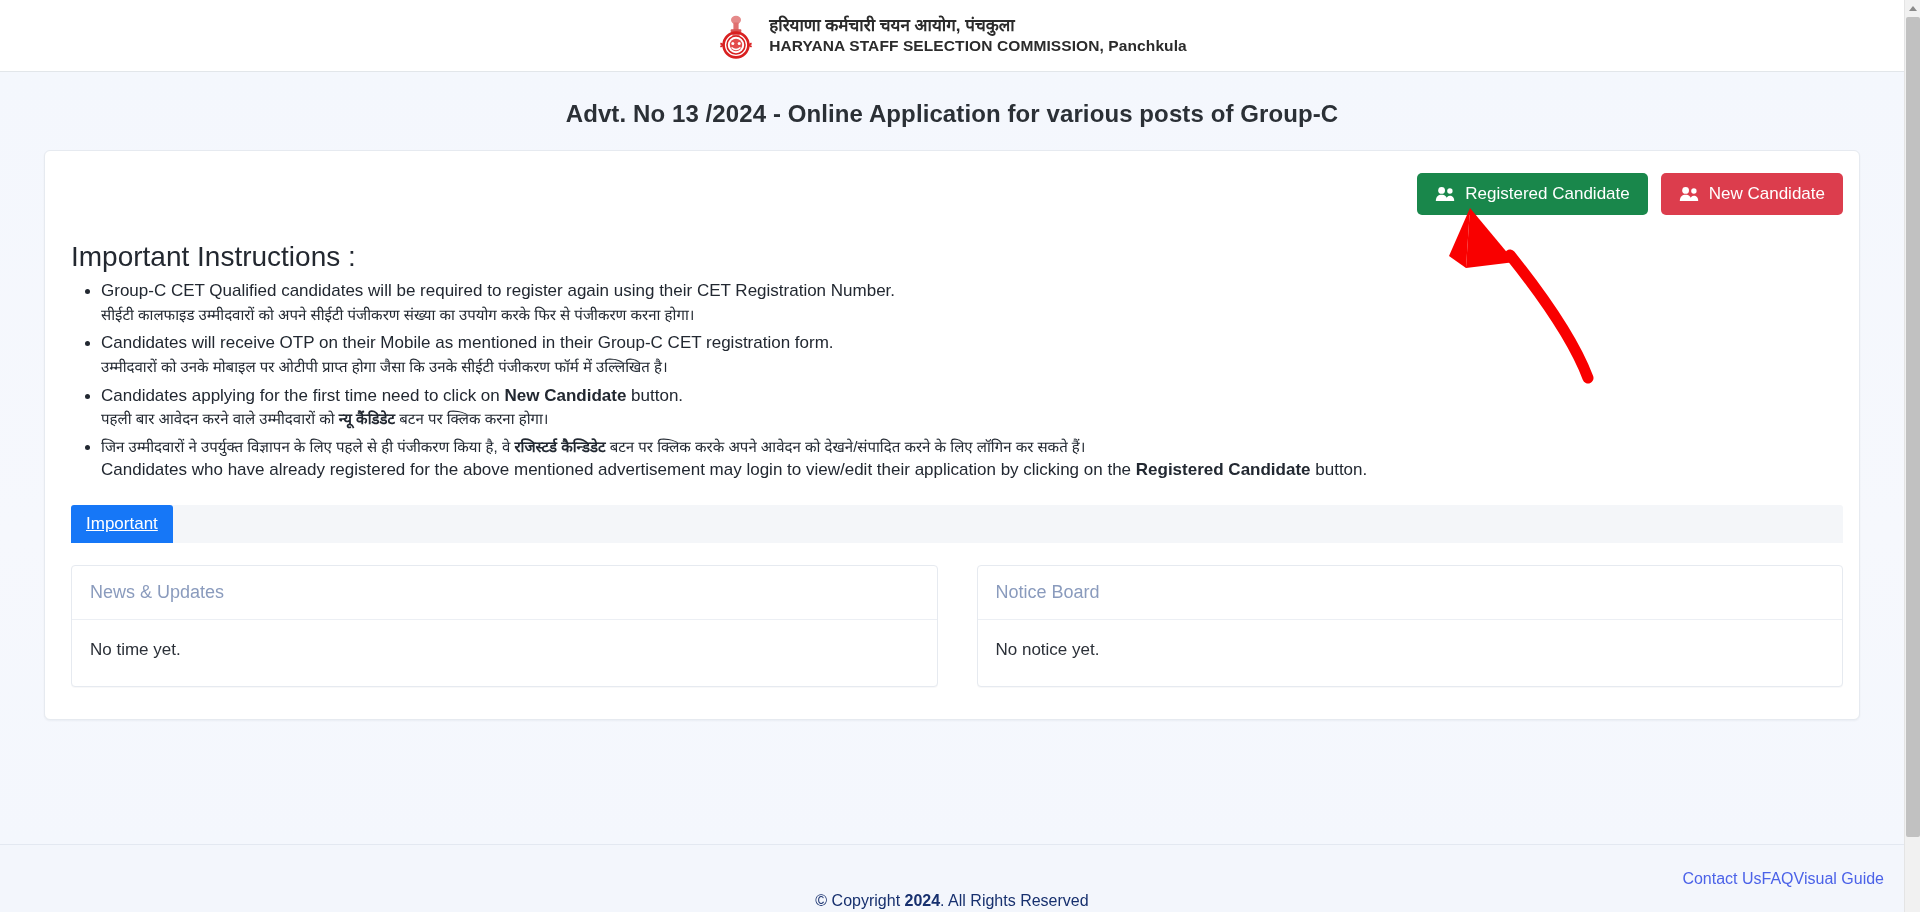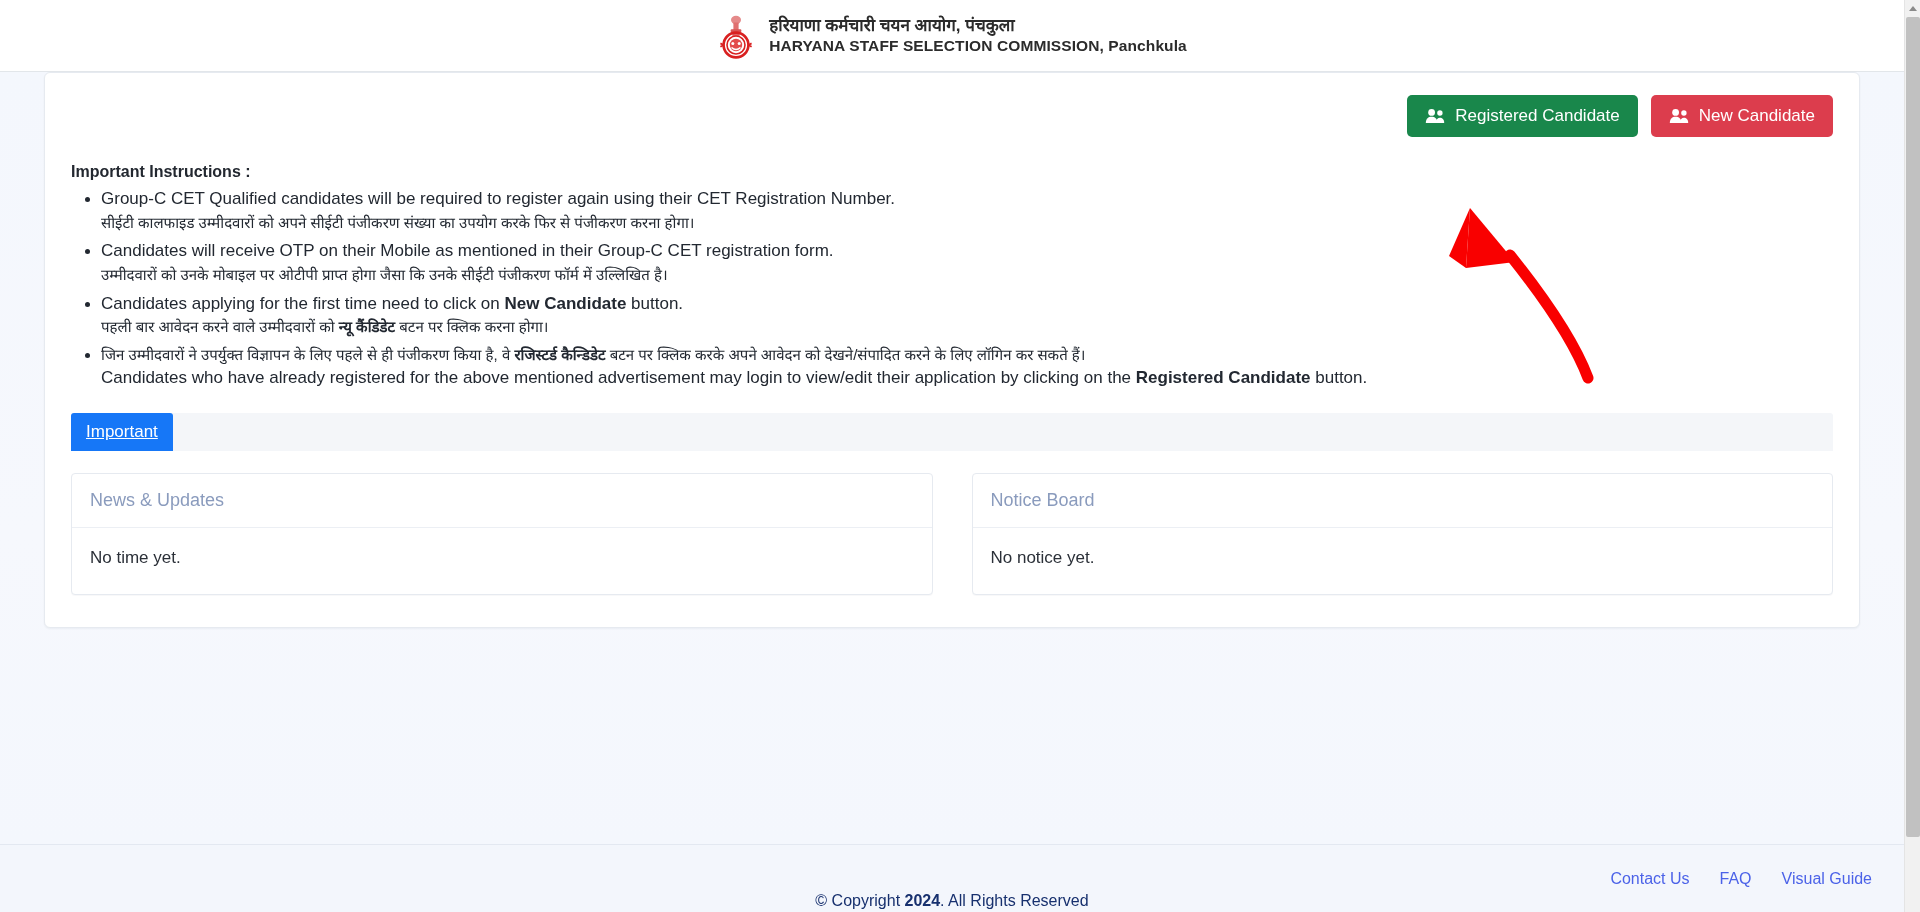--- a/index.html
+++ b/index.html
@@ -55,40 +55,40 @@
   }
 
   
   .card {
     width:1816px;
     margin:0 auto;
     background:#ffffff;
     border:1px solid #e6eaf0;
     border-radius:6px;
     box-shadow:0 1px 2px rgba(20,30,60,.05);
-    padding:22px 26px 32px 26px;
+    padding:22px 16px 32px 26px;
     position:relative;
   }
 
   .btn-row { display:flex; justify-content:flex-end; gap:13px; }
   .btn {
     display:inline-flex; align-items:center; gap:10px;
     border:none; border-radius:5px;
     padding:0 18px; height:42px;
     font-size:17px; color:#ffffff;
     font-family:"Liberation Sans", sans-serif;
     cursor:pointer; white-space:nowrap;
   }
   .btn-green { background:#19874b; }
   .btn-red   { background:#dc3d4d; }
   .btn svg { display:block; }
 
   
   .instructions-title {
-    font-size:16px; font-weight:700; color:#232830;
+    font-size:28px; font-weight:400; color:#232830;
     margin:26px 0 4px 0;
   }
   ul.instructions {
     margin:6px 0 0 0; padding-left:30px;
     list-style:disc;
   }
   ul.instructions li {
     margin:0 0 6px 0;
     font-size:17px;
     color:#222831;
@@ -158,22 +158,22 @@
     position:relative;
   }
   .copyright {
     position:absolute; left:0; right:0;
     text-align:center;
     font-size:16px;
     color:#17306e;
     margin-top:45px;
   }
   .footer-links {
-    position:absolute; right:32px;
-    display:flex; gap:30px;
+    position:absolute; right:20px;
+    display:flex; 
     font-size:16px;
   }
   .footer-links a {
     color:#4b62e8;
     text-decoration:none;
     cursor:pointer;
   }
 
   
   .scrollbar {
@@ -224,20 +224,21 @@
       </svg>
       <div class="brand-text">
         <div class="brand-hi">हरियाणा कर्मचारी चयन आयोग, पंचकुला</div>
         <div class="brand-en">HARYANA STAFF SELECTION COMMISSION, Panchkula</div>
       </div>
     </div>
   </div>
 
   <div class="page-body">
 
+    <div class="page-title">Advt. No 13 /2024 - Online Application for various posts of Group-C</div>
 
     <div class="card">
 
       <div class="btn-row">
         <button class="btn btn-green">
           <svg width="20" height="16" viewBox="0 0 20 16">
             <circle cx="6.6" cy="4.4" r="3.4" fill="#ffffff"></circle>
             <path d="M0.8 15 C0.8 10.6 3.4 8.7 6.6 8.7 C9.8 8.7 12.4 10.6 12.4 15 Z" fill="#ffffff"></path>
             <circle cx="14.9" cy="5" r="2.7" fill="#ffffff"></circle>
             <path d="M11 15 C11 11.4 12.9 9.8 14.9 9.8 C17.2 9.8 19.2 11.3 19.2 15 Z" fill="#ffffff"></path>

